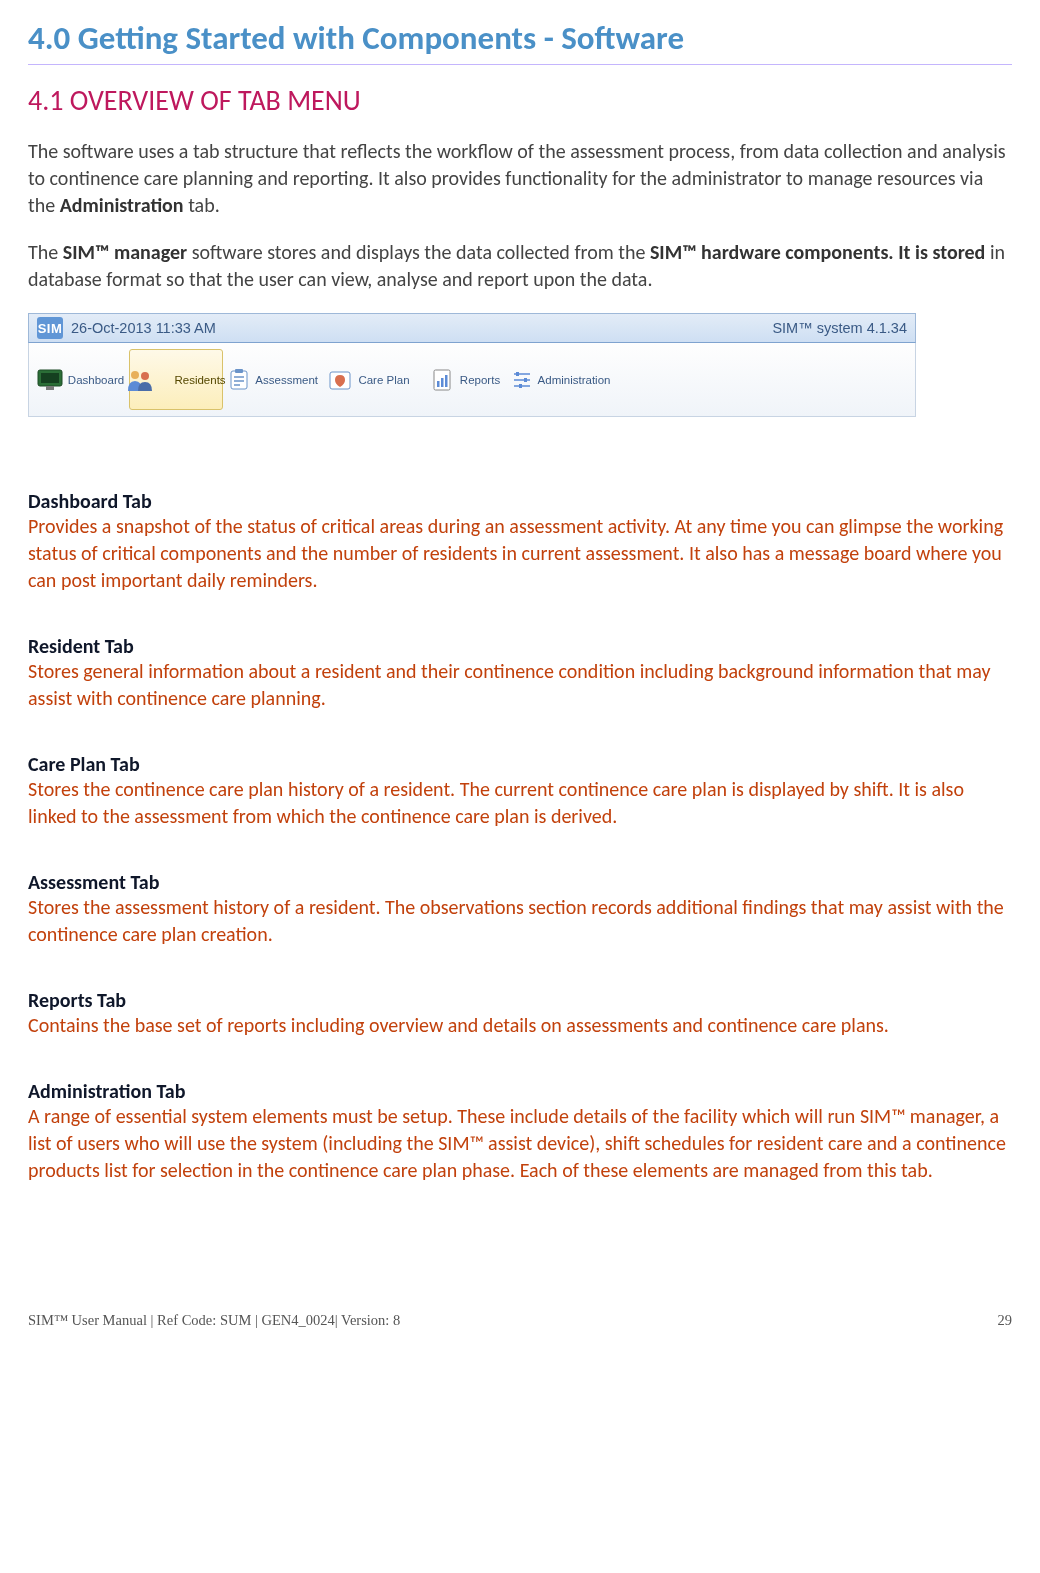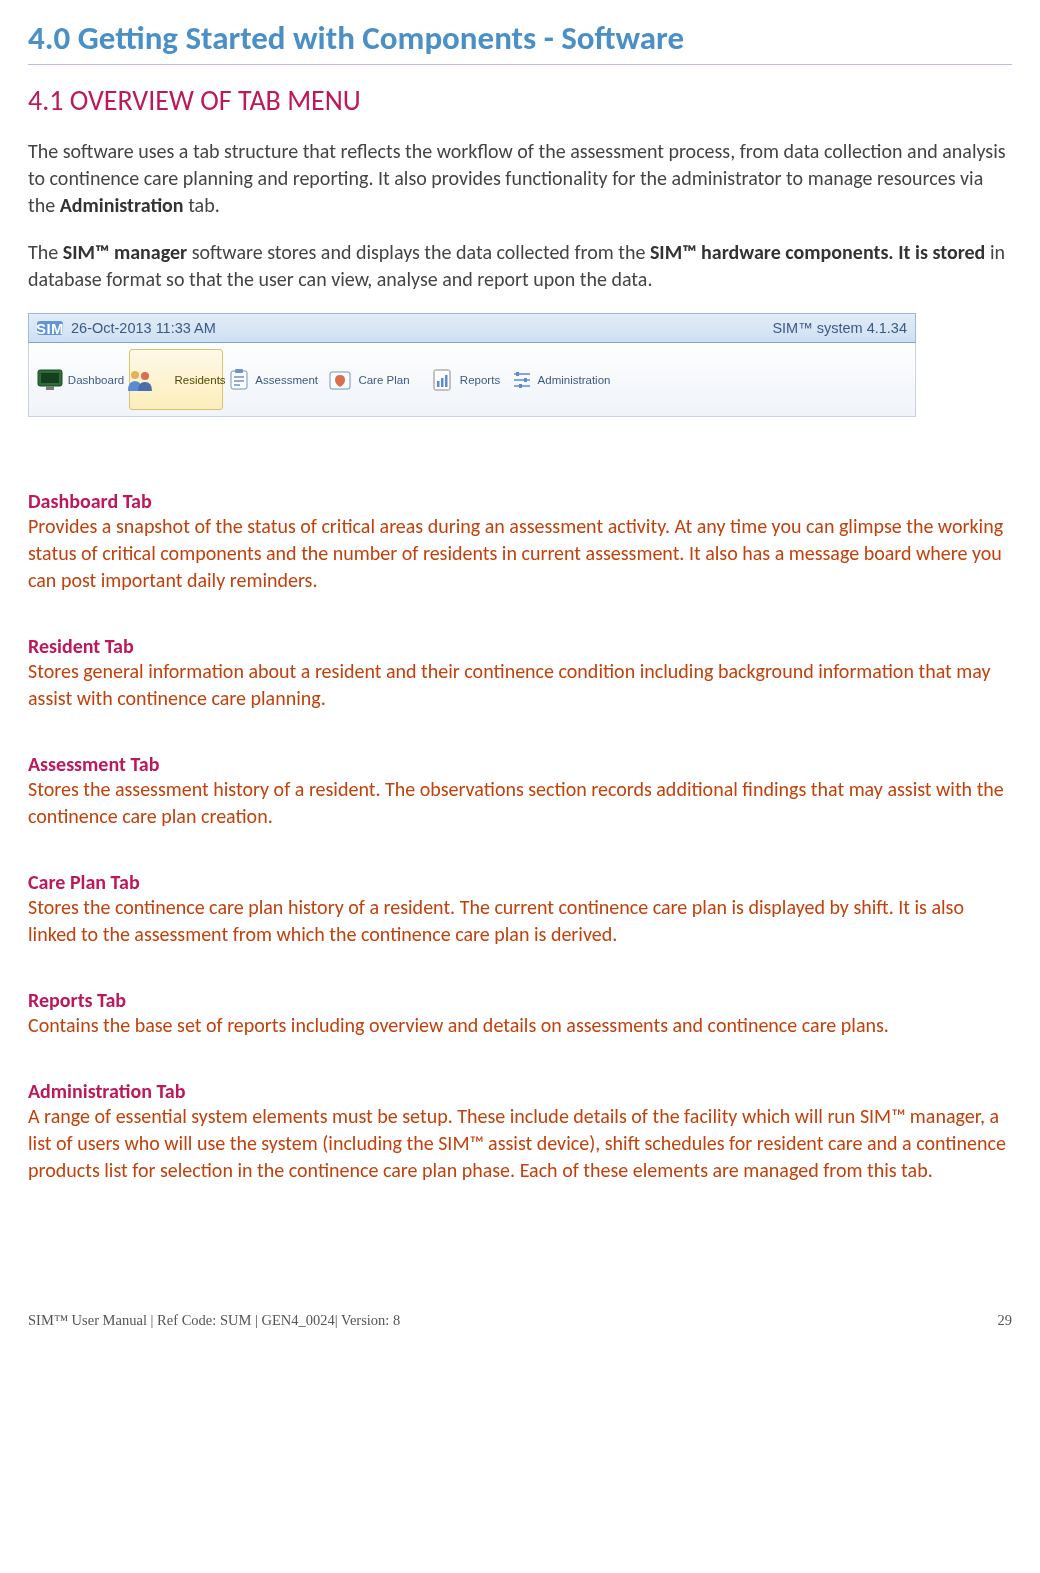--- a/index.html
+++ b/index.html
@@ -35,22 +35,22 @@
     border: 1px solid #9eb8d8;
     border-bottom: 1px solid #7fa3cf;
     display: flex; align-items: center;
     padding: 0 8px;
     font-size: 14.5px;
     color: #3a5a85;
     justify-content: space-between;
   }
   .titlebar-left { display:flex; align-items:center; gap:8px;}
   .sim-chip {
-    width: 26px; height: 14px; background: #6096d6;
-    border-radius: 3px; color:#fff; font-size:15px; font-weight:bold;
+    width: 26px; height: 22px; background: #6096d6;
+    border-radius: 3px; color:#fff; font-size:13px; font-weight:bold;
     display:flex;align-items:center;justify-content:center;
     letter-spacing: .5px;
   }
   .toolbar {
     height: 74px;
     background: linear-gradient(#fefefe,#f0f4f9);
     border: 1px solid #c8d4e3;
     border-top: none;
     display:flex; align-items:stretch;
     padding: 6px 4px;
@@ -68,21 +68,21 @@
   .tab-btn.selected {
     background: linear-gradient(#fef9e8,#fceebb);
     border-color:#d9c26a;
     color:#554800;
     gap:20px;
   }
   .tab-btn .ico {
     width: 28px; height: 24px; display:flex;align-items:center;justify-content:center;
   }
   .section { margin-bottom: 40px; }
-  .section .label { font-weight: bold; color:#be185d; }
+  .section .label { font-weight: bold; color:#0f172a; }
   .section .desc { color:#c2410c; line-height:1.35; }
   .section-gap-short { margin-bottom: 30px; }
   .footer {
     display:flex; justify-content:space-between;
     font-size:14.5px; color:#555;
     padding: 0 28px 22px 28px;
     margin-top: 80px;
     font-family: Liberation Serif, serif;
   }
   svg { display:block; }
@@ -178,26 +178,26 @@
 
   <div class="section">
     <div class="label">Dashboard Tab</div>
     <div class="desc">Provides a snapshot of the status of critical areas during an assessment activity. At any time you can glimpse the working status of critical components and the number of residents in current assessment. It also has a message board where you can post important daily reminders.</div>
   </div>
   <div class="section">
     <div class="label">Resident Tab</div>
     <div class="desc">Stores general information about a resident and their continence condition including background information that may assist with continence care planning.</div>
   </div>
   <div class="section">
+    <div class="label">Care Plan Tab</div>
+    <div class="desc">Stores the continence care plan history of a resident. The current continence care plan is displayed by shift. It is also linked to the assessment from which the continence care plan is derived.</div>
+  </div>
+  <div class="section">
     <div class="label">Assessment Tab</div>
     <div class="desc">Stores the assessment history of a resident. The observations section records additional findings that may assist with the continence care plan creation.</div>
-  </div>
-  <div class="section">
-    <div class="label">Care Plan Tab</div>
-    <div class="desc">Stores the continence care plan history of a resident. The current continence care plan is displayed by shift. It is also linked to the assessment from which the continence care plan is derived.</div>
   </div>
   <div class="section">
     <div class="label">Reports Tab</div>
     <div class="desc">Contains the base set of reports including overview and details on assessments and continence care plans.</div>
   </div>
   <div class="section section-gap-short">
     <div class="label">Administration Tab</div>
     <div class="desc">A range of essential system elements must be setup. These include details of the facility which will run SIM™ manager, a list of users who will use the system (including the SIM™ assist device), shift schedules for resident care and a continence products list for selection in the continence care plan phase. Each of these elements are managed from this tab.</div>
   </div>
 </div>

